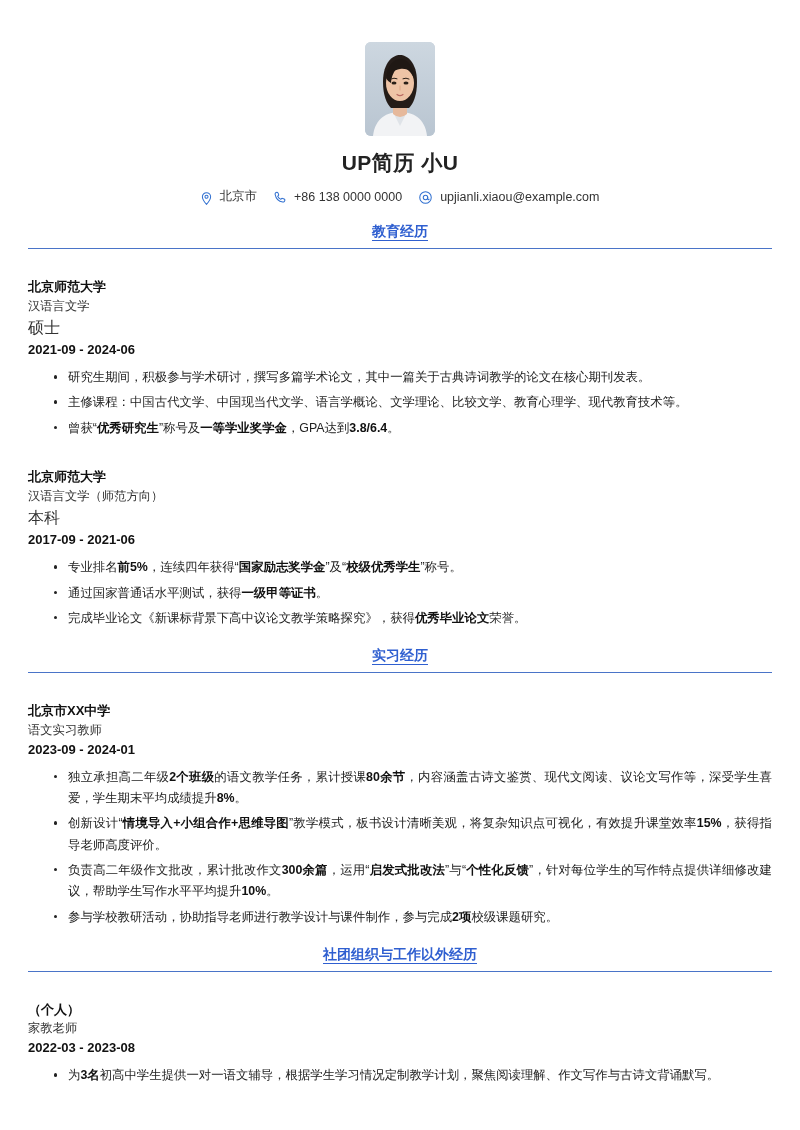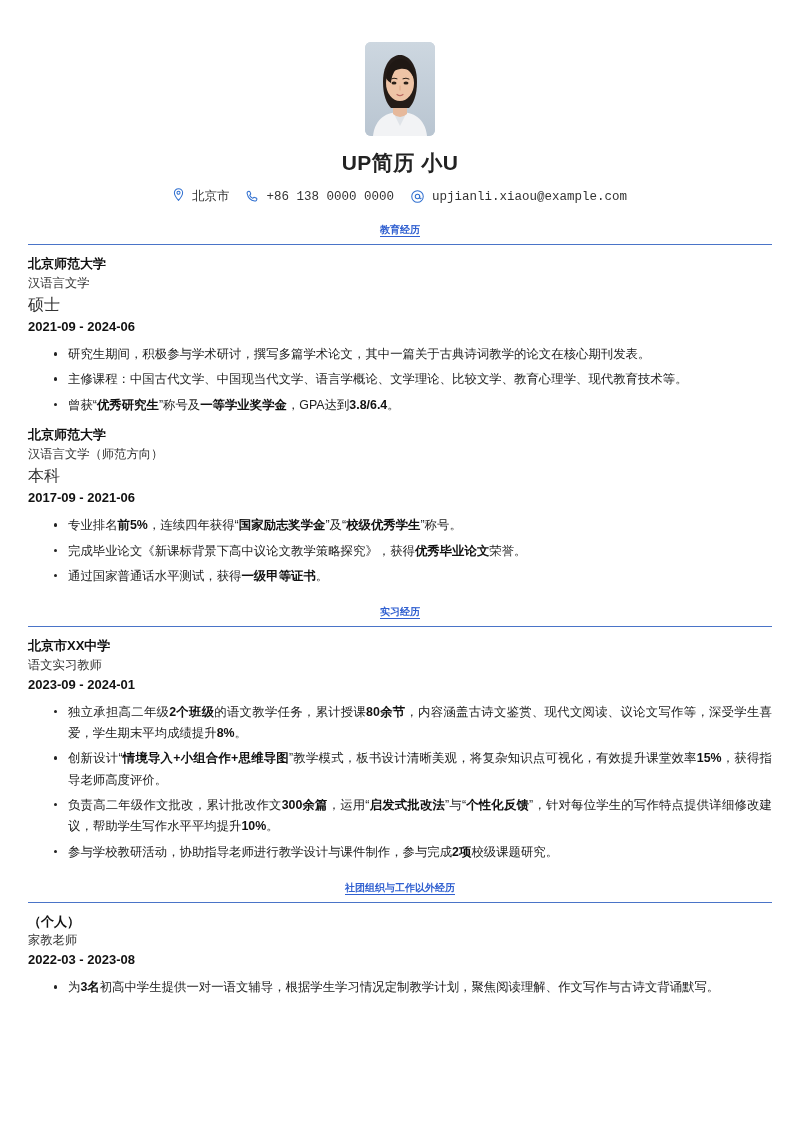--- a/index.html
+++ b/index.html
@@ -50,54 +50,53 @@
     margin-top: 11px;
     display: flex;
     justify-content: center;
     align-items: center;
     gap: 17px;
     font-size: 12.5px;
     color: #333;
   }
   .contact-item {
     display: inline-flex;
-    align-items: flex-start;
+    align-items: flex-end;
     gap: 8px;
     white-space: nowrap;
-    font-family: Liberation Mono, monospace;
   }
   .contact-item .ic {
     display: inline-flex;
     align-items: center;
     color: #2f6fd0;
   }
   .contact-item .ic svg { display: block; }
 
   
   .section { margin-top: 18px; }
   .section-title {
     text-align: center;
     color: #2f5fd0;
     font-weight: bold;
-    font-size: 10px;
+    font-size: 14px;
     padding-bottom: 2px;
     display: block;
   }
   .section-title span {
     border-bottom: 1.4px solid #2f5fd0;
     padding-bottom: 1px;
   }
   .section-rule {
     border: 0;
     border-top: 1.6px solid #4a74c8;
     margin: 5px 0 0 0;
   }
 
   
-  .entry { margin-top: 9px; }
+  .entry { margin-top: 28px; }
   .entry-org {
     font-size: 13px;
     font-weight: bold;
     color: #111;
     line-height: 1.5;
   }
   .entry-role {
     font-size: 12.3px;
     color: #333;
     line-height: 1.55;
@@ -243,22 +242,22 @@
       </ul>
     </div>
 
     <div class="entry">
       <div class="entry-org">北京师范大学</div>
       <div class="entry-role">汉语言文学（师范方向）</div>
       <div class="entry-degree">本科</div>
       <div class="entry-date">2017-09 - 2021-06</div>
       <ul class="bullets">
         <li><span>专业排名<b>前5%</b>，连续四年获得“<b>国家励志奖学金</b>”及“<b>校级优秀学生</b>”称号。</span></li>
+        <li><span>通过国家普通话水平测试，获得<b>一级甲等证书</b>。</span></li>
         <li><span>完成毕业论文《新课标背景下高中议论文教学策略探究》，获得<b>优秀毕业论文</b>荣誉。</span></li>
-        <li><span>通过国家普通话水平测试，获得<b>一级甲等证书</b>。</span></li>
       </ul>
     </div>
   </div>
 
   <div class="section">
     <div class="section-title">
       <span>实习经历</span>
     </div>
     <hr class="section-rule">
 

